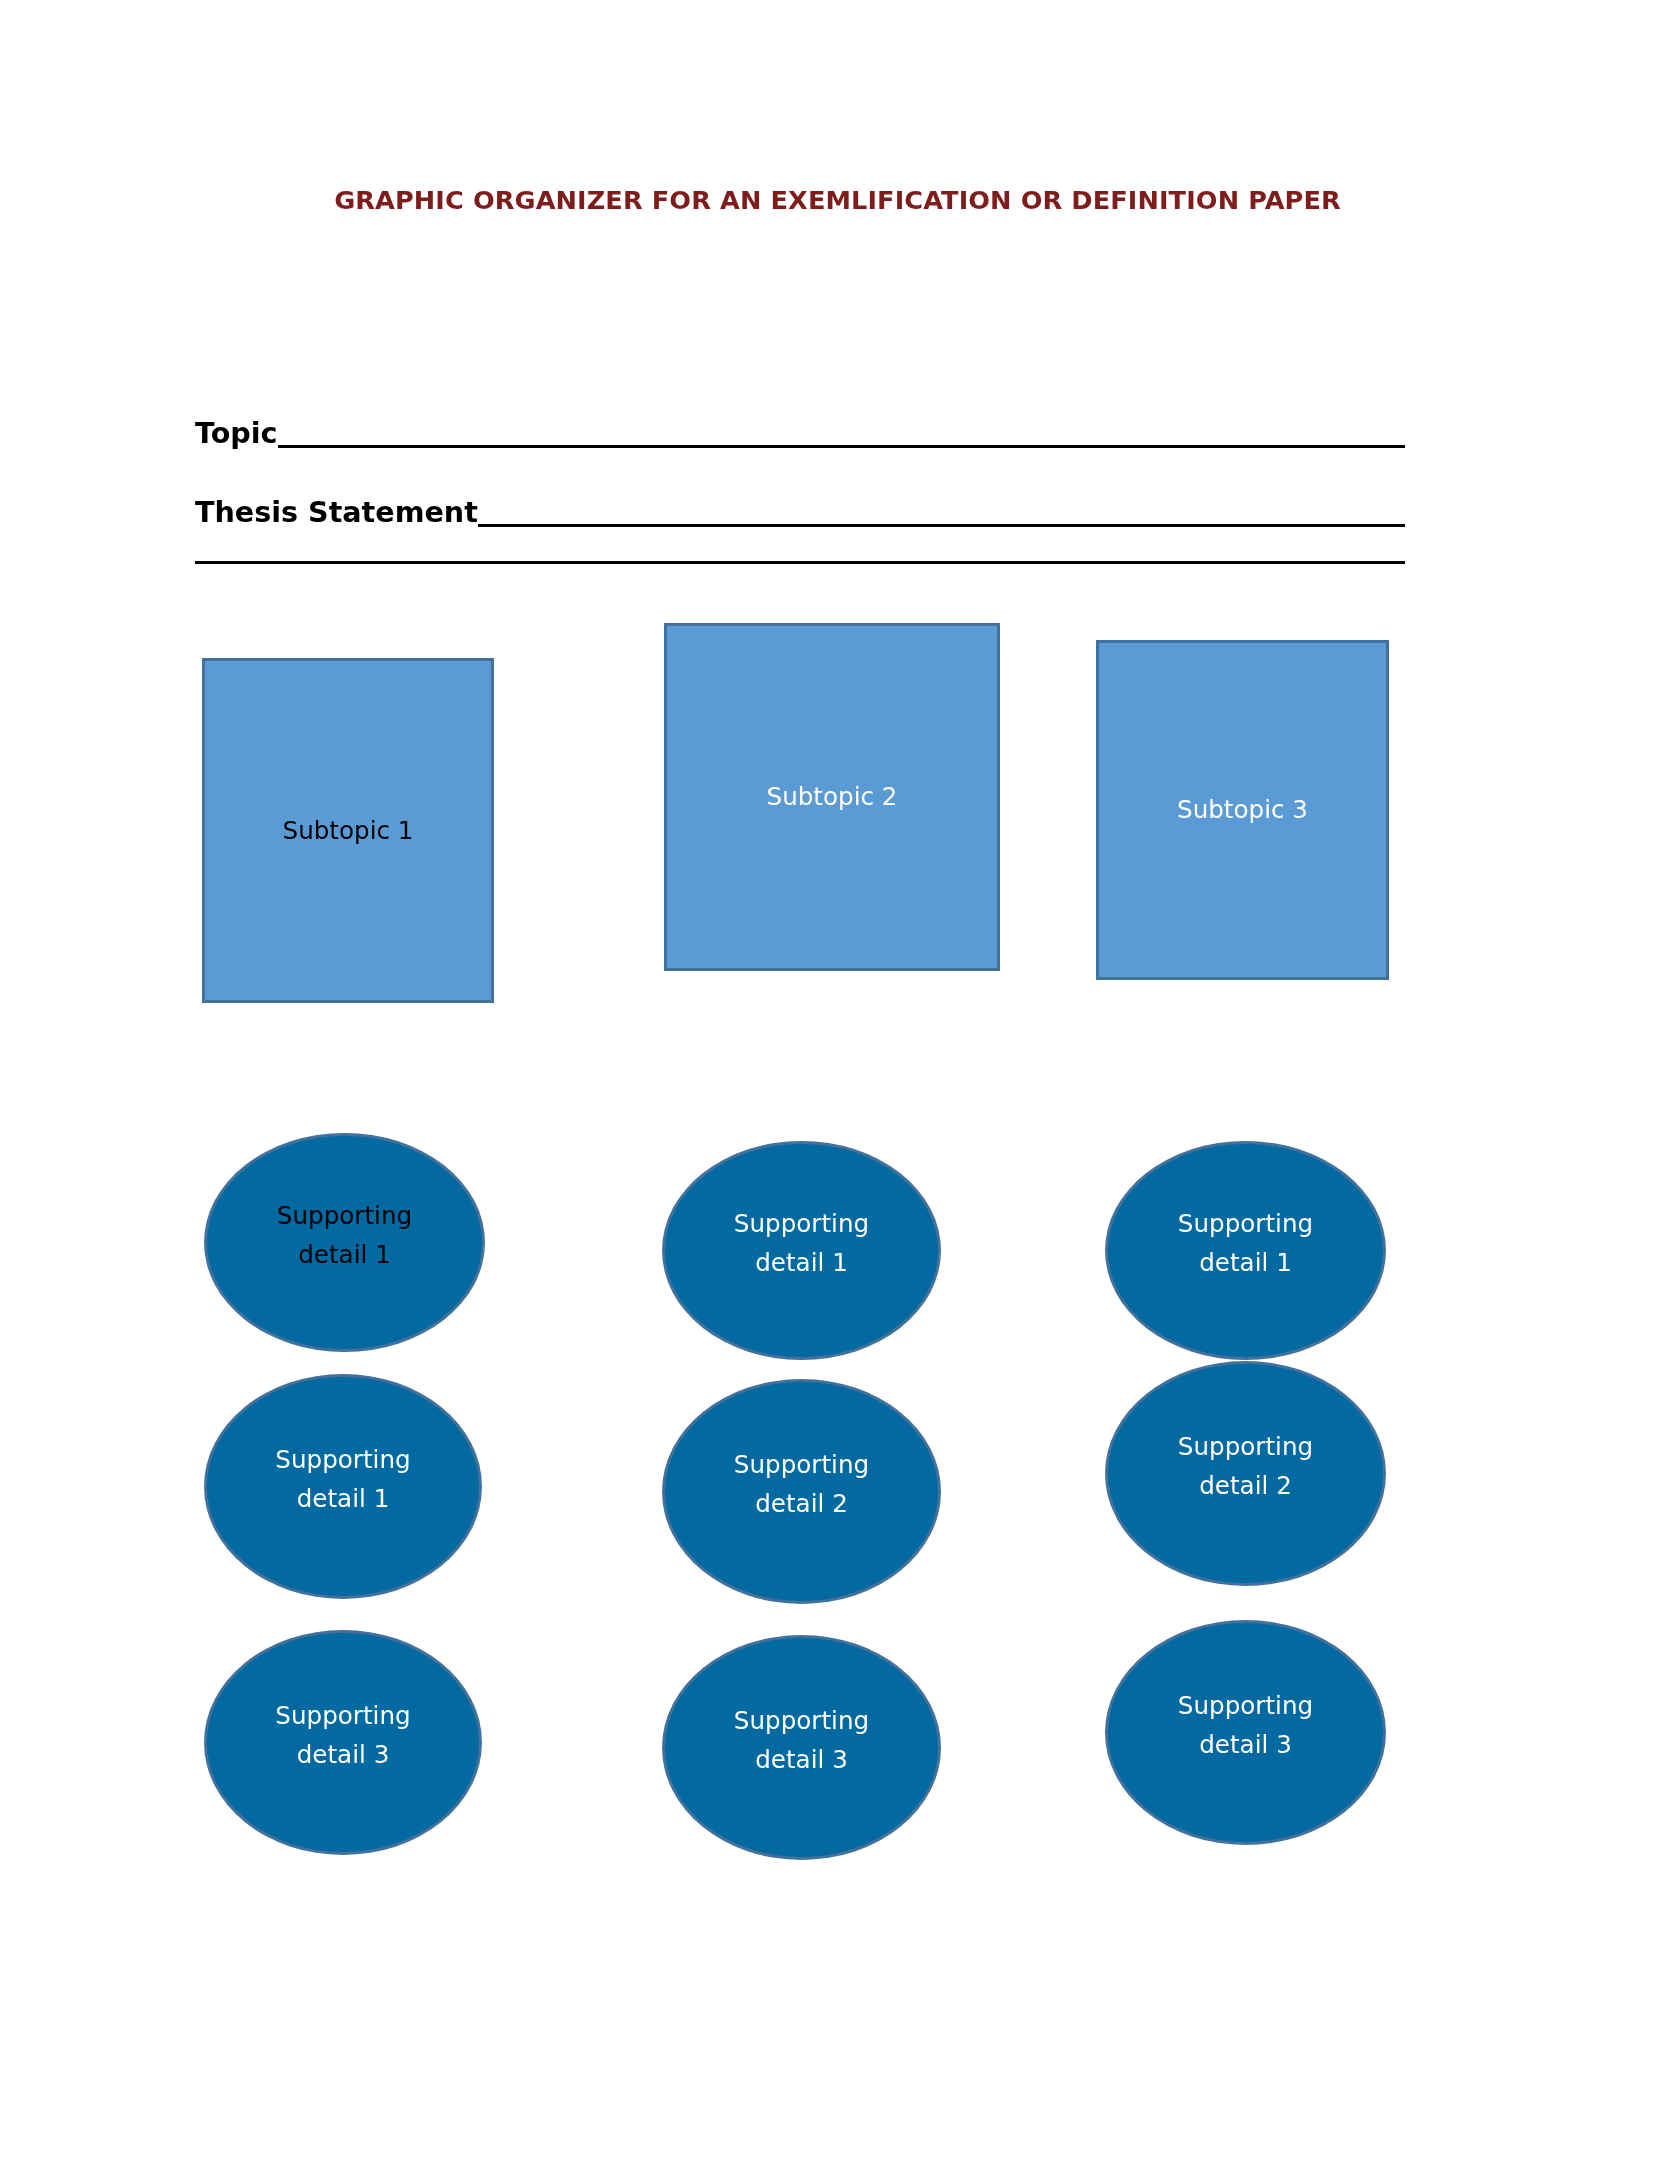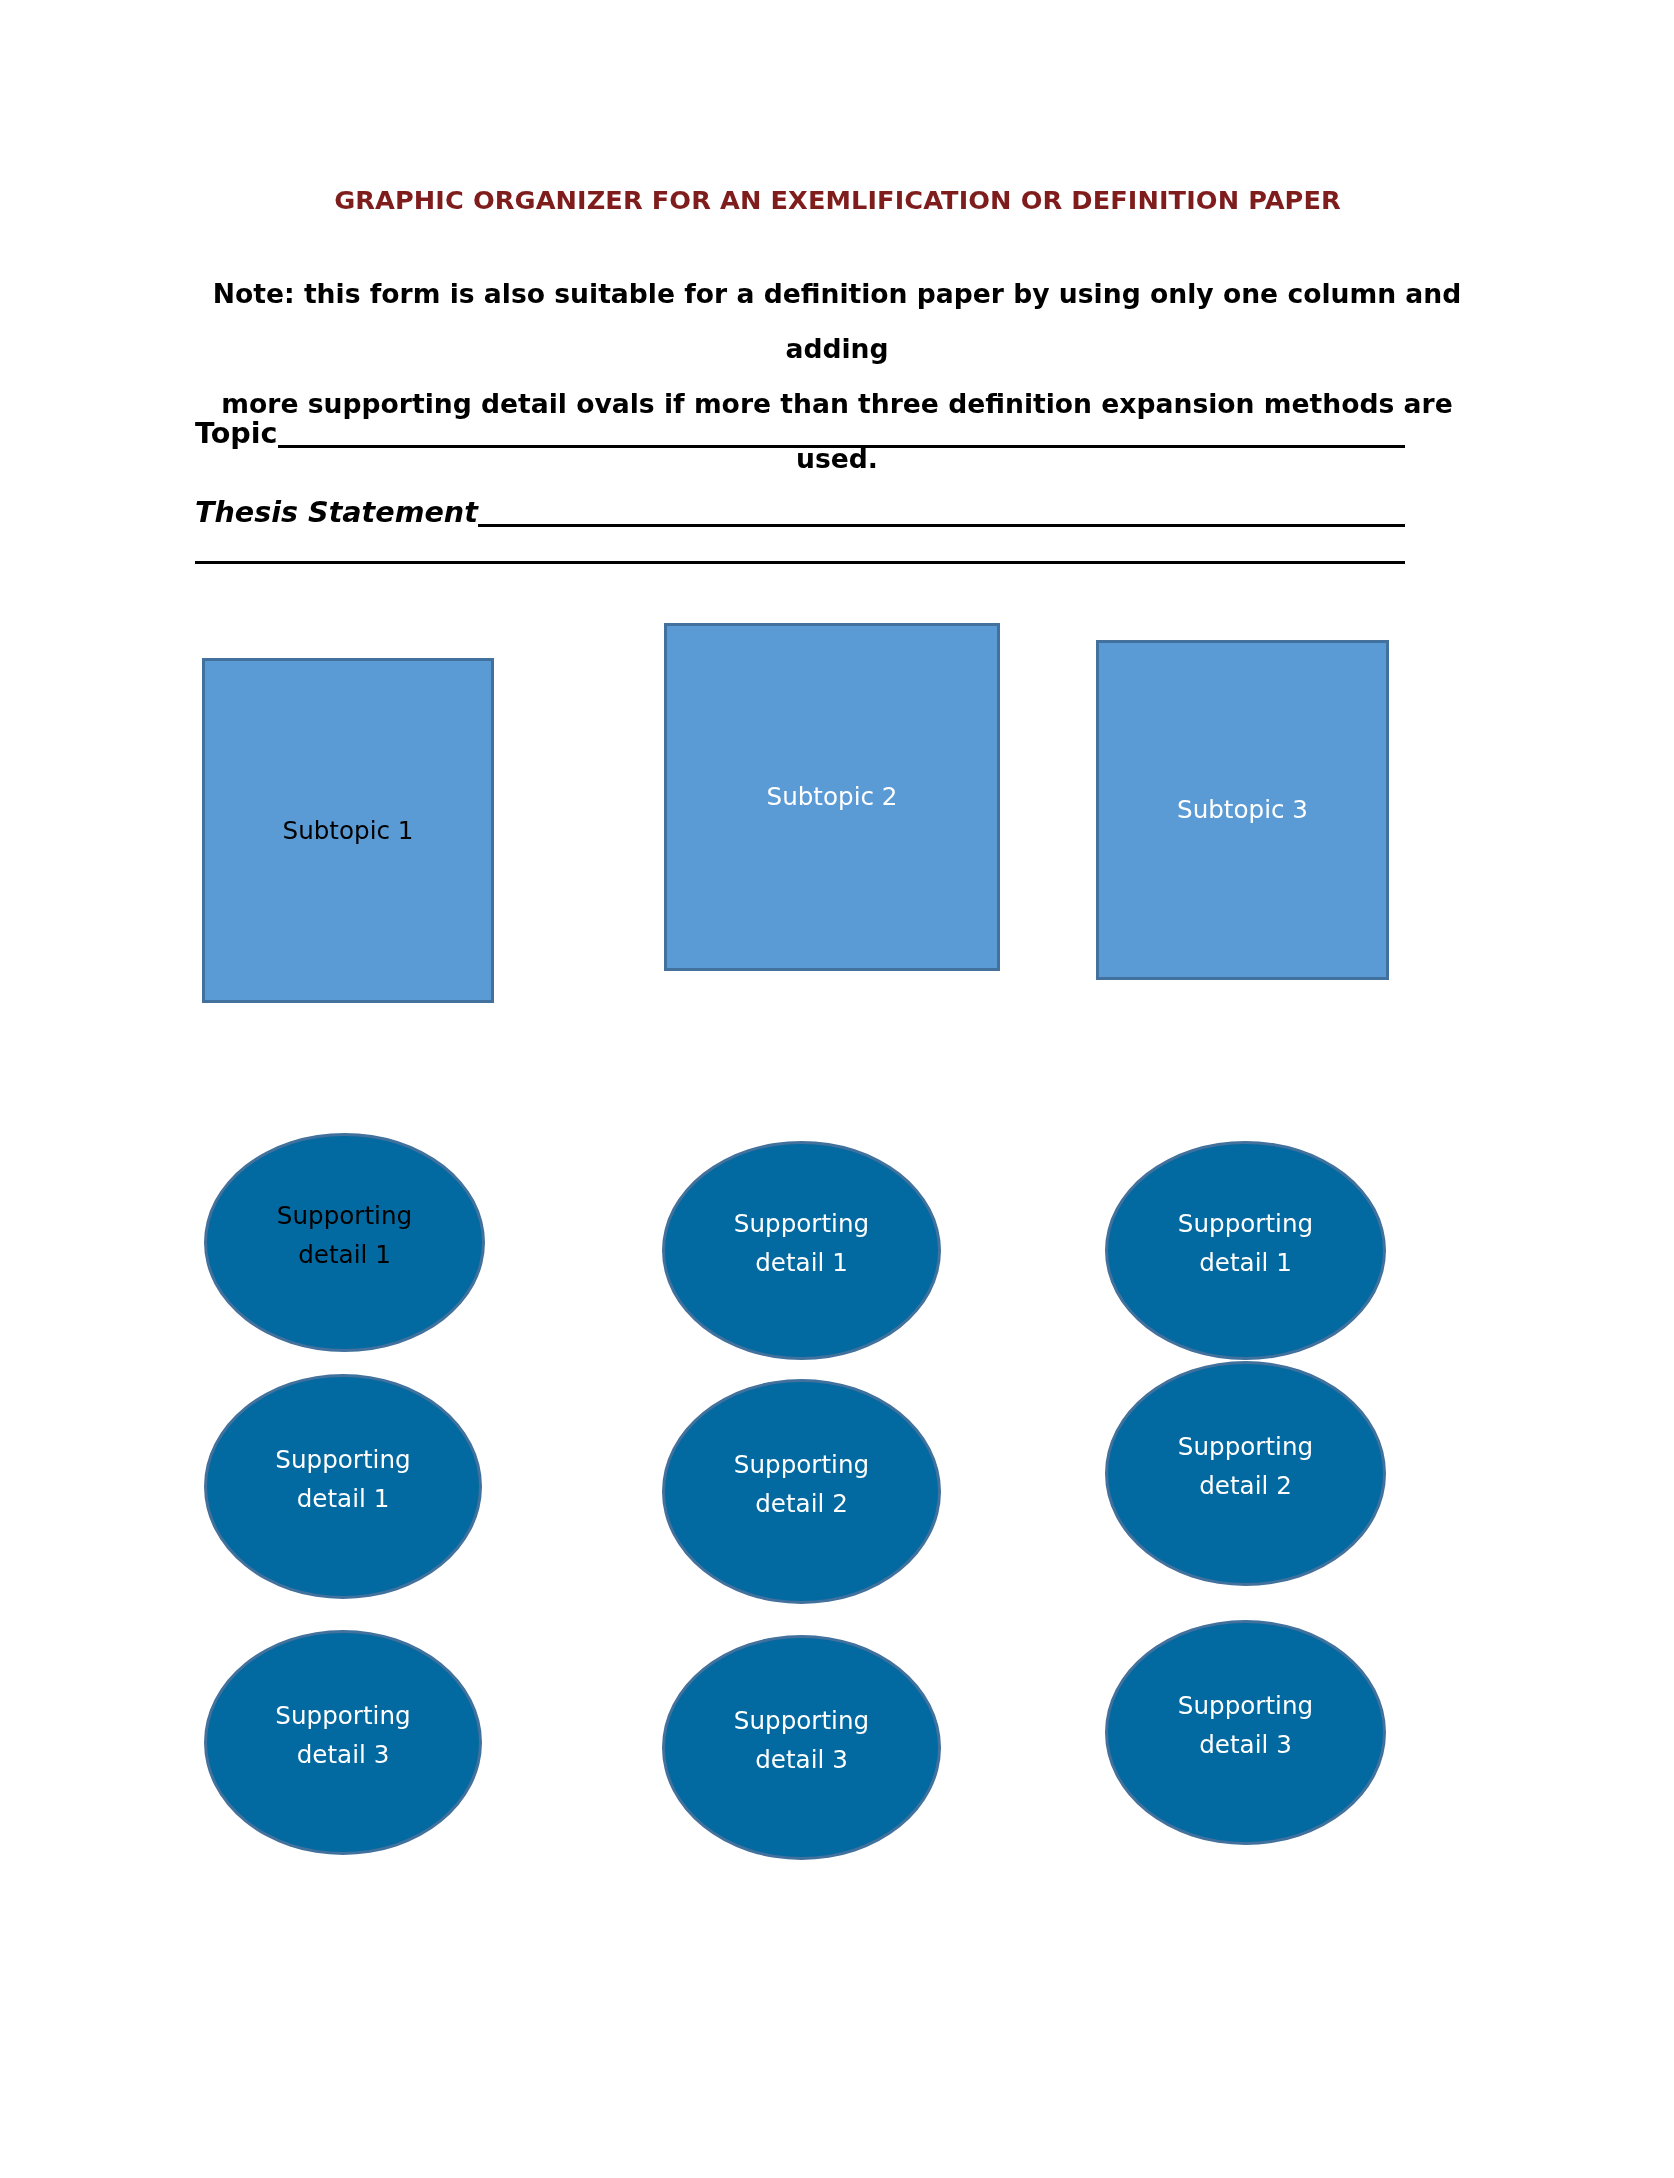--- a/index.html
+++ b/index.html
@@ -62,21 +62,21 @@
     padding-bottom: 2px;
   }
   .field-rule {
     flex: 1 1 auto;
     border-bottom: 3px solid #000000;
     height: 0;
     margin-bottom: 3.9px;
   }
 
   #topic-row   { left: 195px; top: 389px;  width: 1210px; }
-  #thesis-row  { top: 468px;  left: 195px; width: 1210px; font-style: italic; }
+  #thesis-row  { top: 468px;  left: 195px; width: 1210px; }
   .full-rule {
     position: absolute;
     left: 195px;
     top: 561px;
     width: 1210px;
     border-bottom: 3px solid #000000;
     height: 0;
   }
 
   
@@ -120,24 +120,20 @@
   .txt-dark  { color: #000000; }
   .txt-light { color: #FFFFFF; }
 </style>
 </head>
 <body>
 
 <div id="page">
 
   <div class="doc-title">GRAPHIC ORGANIZER FOR AN EXEMLIFICATION OR DEFINITION PAPER</div>
 
-  <div class="note-block">
-    <span class="note-line">Note: this form is also suitable for a definition paper by using only one column and adding</span>
-    <span class="note-line">more supporting detail ovals if more than three definition expansion methods are used.</span>
-  </div>
 
   <div class="field-row" id="topic-row">
     <span class="field-label">Topic</span>
     <span class="field-rule"></span>
   </div>
 
   <div class="field-row" id="thesis-row">
     <span class="field-label">Thesis Statement</span>
     <span class="field-rule"></span>
   </div>

